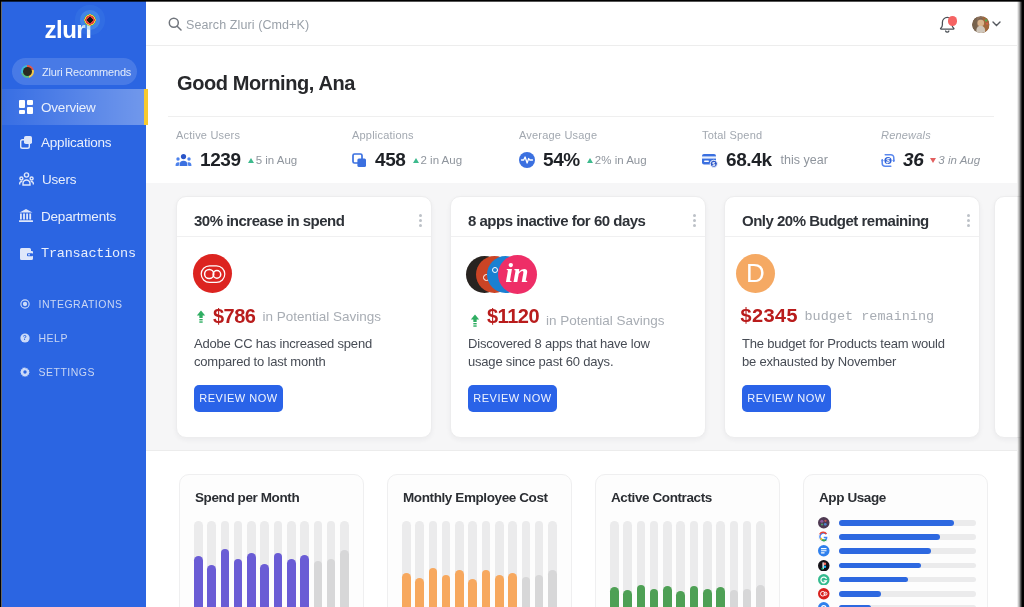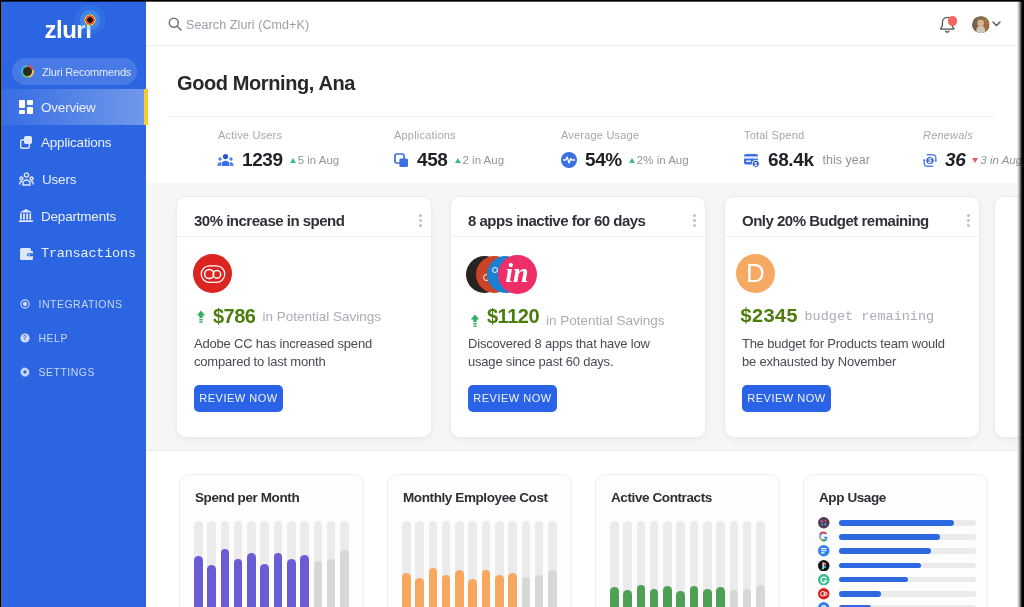--- a/index.html
+++ b/index.html
@@ -20,34 +20,34 @@
 #sel{left:0;top:88px;width:141.5px;height:36px;background:linear-gradient(90deg,rgba(255,255,255,0.06),rgba(255,255,255,0.33));}
 #selbar{left:141.5px;top:88px;width:4px;height:36px;background:#f8ca2e;}
 .srow{left:0;width:171px;height:30px;display:flex;align-items:center;color:#c9d6f3;font-size:10.5px;letter-spacing:0.5px;}
 .srow svg{margin:0 9px 0 17.5px;flex:0 0 auto;}
 
 #topbar{left:145.5px;top:1px;width:871.5px;height:45px;background:#fff;border-bottom:1px solid #ededed;z-index:5;}
 #searchtxt{left:186px;top:17.5px;font-size:12.5px;color:#9aa1a9;z-index:6;letter-spacing:0.1px;}
 #greet{left:177px;top:72px;font-size:20px;font-weight:bold;color:#27282b;letter-spacing:-0.4px;}
 #hdiv{left:168px;top:116px;width:826px;height:1px;background:#efefef;}
 
-.stat{top:129px;height:46px;margin-left:42px;}
+.stat{top:129px;height:46px;}
 .stat .lbl{font-size:11px;color:#a2a8b0;letter-spacing:0.2px;}
 .stat .val{display:flex;align-items:center;margin-top:8px;}
 .stat .num{font-size:19px;font-weight:bold;color:#1e2126;margin-left:8px;letter-spacing:-0.4px;}
 .stat .delta{font-size:11.5px;color:#8f959d;margin-left:7px;display:flex;align-items:center;}
 .tri-up{width:0;height:0;border-left:3.2px solid transparent;border-right:3.2px solid transparent;border-bottom:5px solid #3dba8d;margin-right:2px;}
 .tri-dn{width:0;height:0;border-left:3.2px solid transparent;border-right:3.2px solid transparent;border-top:5px solid #e25f5f;margin-right:2px;}
 
 #grayband{left:145.5px;top:183px;width:871.5px;height:268px;background:#f6f6f7;border-bottom:1px solid #ececec;}
 .card{top:196px;width:256px;height:242px;background:#fff;border:1px solid #ededee;border-radius:10px;box-shadow:0 2px 5px rgba(30,30,60,0.05);z-index:6;}
 .card .title{position:absolute;left:17px;top:15px;font-size:15px;font-weight:bold;color:#2e3238;letter-spacing:-0.5px;}
 .card .dots{position:absolute;left:242px;top:16.5px;width:3px;}.card .dots i{display:block;width:3px;height:3px;border-radius:50%;background:#bcc1c7;margin-bottom:2.4px;}
 .card .tdiv{position:absolute;left:0;top:39px;width:100%;height:1px;background:#f0f0f1;}
-.card .big{font-size:20px;font-weight:bold;color:#4d7c0f;letter-spacing:-0.5px;}
+.card .big{font-size:20px;font-weight:bold;color:#b91c1c;letter-spacing:-0.5px;}
 .card .sub{font-size:13.5px;color:#a8adb4;margin-left:7px;}
 .card .desc{position:absolute;left:17px;top:334px;font-size:13px;color:#474c55;line-height:17.5px;width:220px;letter-spacing:-0.2px;}
 .card .btn{position:absolute;left:17px;top:188px;width:89px;height:26.5px;background:#2a63e8;border-radius:5px;color:#f0f4fe;font-size:11px;letter-spacing:0.5px;display:flex;align-items:center;justify-content:center;}
 .garrow{width:10px;height:15.5px;margin-right:7px;}
 
 .ccard{top:474px;width:185px;height:200px;background:#fdfdfd;border:1px solid #efeff0;border-radius:10px;z-index:6;}
 .ccard .ctitle{position:absolute;left:15px;top:14.5px;font-size:13.5px;font-weight:bold;color:#2b2e33;letter-spacing:-0.4px;}
 .bars{position:absolute;left:14px;top:46px;display:flex;}
 .bwrap{width:8.5px;margin-right:4.8px;position:relative;height:160px;}
 .btrack{position:absolute;left:0;top:0;width:8.5px;height:160px;background:#ebebec;border-radius:4.5px;}

